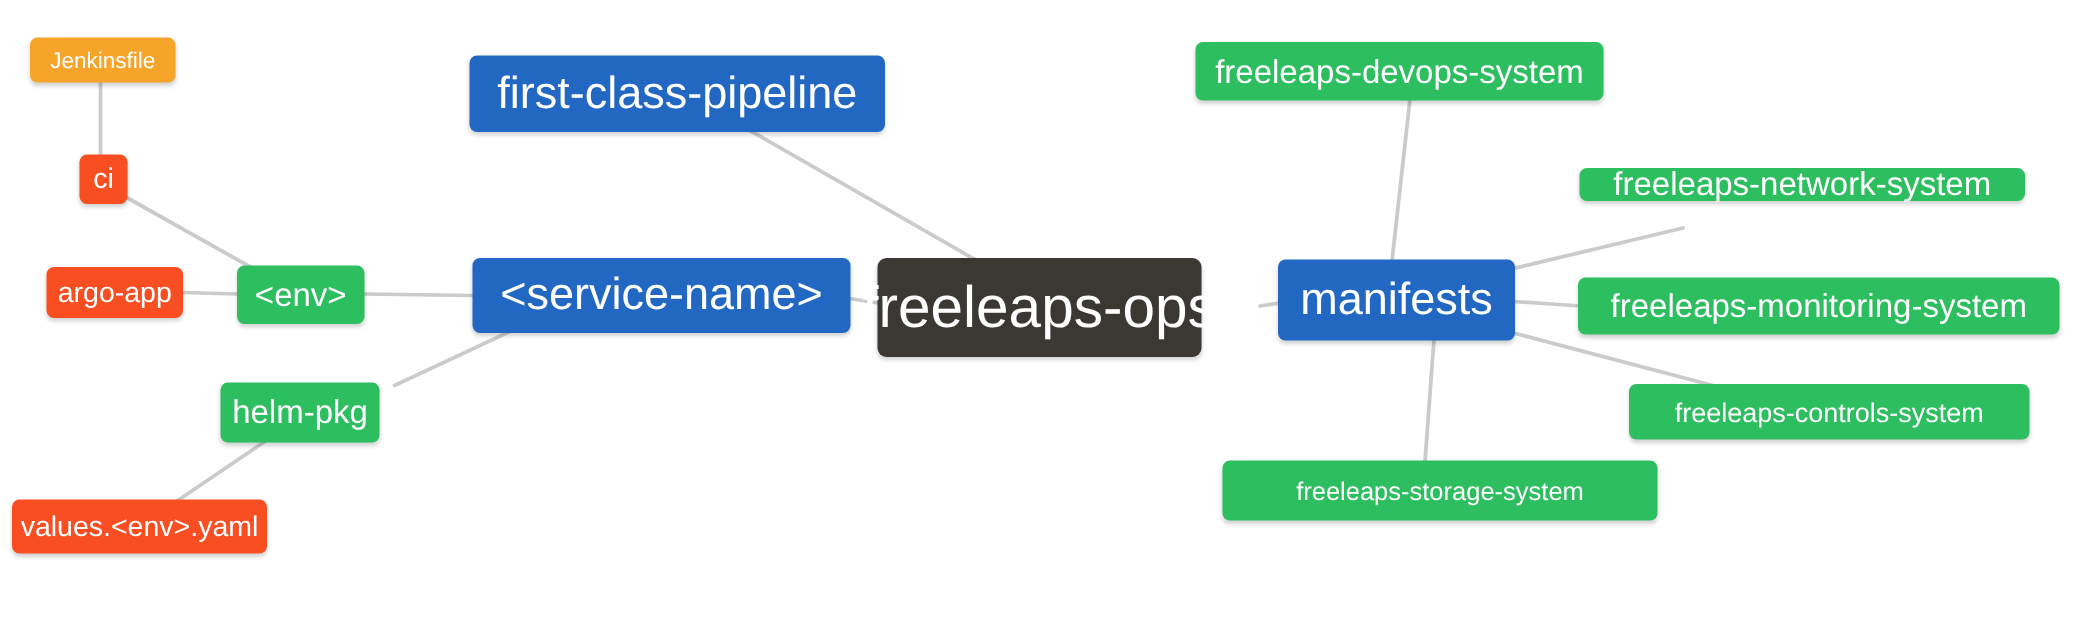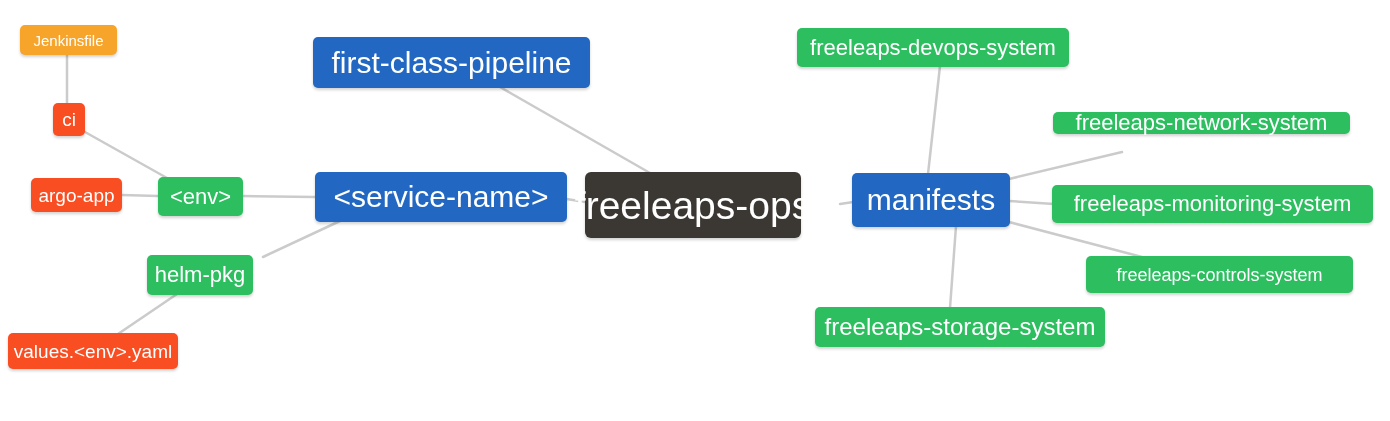--- a/index.html
+++ b/index.html
@@ -50,21 +50,21 @@
   .n-service-name     { left: 315px;  top: 172px; width: 252px; height: 50px; font-size: 30px; }
   .n-first-class      { left: 313px;  top: 37px;  width: 277px; height: 51px; font-size: 30px; }
   .n-root             { left: 585px;  top: 172px; width: 216px; height: 66px; font-size: 39px; border-radius: 6px; }
   .n-manifests        { left: 852px;  top: 173px; width: 158px; height: 54px; font-size: 30px; }
   .n-helm-pkg         { left: 147px;  top: 255px; width: 106px; height: 40px; font-size: 22px; }
   .n-values-env-yaml  { left: 8px;    top: 333px; width: 170px; height: 36px; font-size: 19px; }
   .n-devops-system    { left: 797px;  top: 28px;  width: 272px; height: 39px; font-size: 22px; }
   .n-network-system   { left: 1053px; top: 112px; width: 297px; height: 22px; font-size: 22px; }
   .n-monitoring-system{ left: 1052px; top: 185px; width: 321px; height: 38px; font-size: 22px; }
   .n-controls-system  { left: 1062px; top: 256px; width: 267px; height: 37px; font-size: 18px; margin-left: 24px; }
-  .n-storage-system   { left: 815px;  top: 307px; width: 290px; height: 40px; font-size: 24px; }
+  .n-storage-system   { left: 815px;  top: 307px; width: 290px; height: 40px; font-size: 17px; }
 </style>
 </head>
 <body>
 
 <div id="canvas">
 
   <svg id="edges" viewBox="0 0 1390 421">
     <line x1="67" y1="55" x2="67" y2="104"></line>
     <line x1="85" y1="132" x2="167" y2="178"></line>
     <line x1="122" y1="195" x2="158" y2="196"></line>

